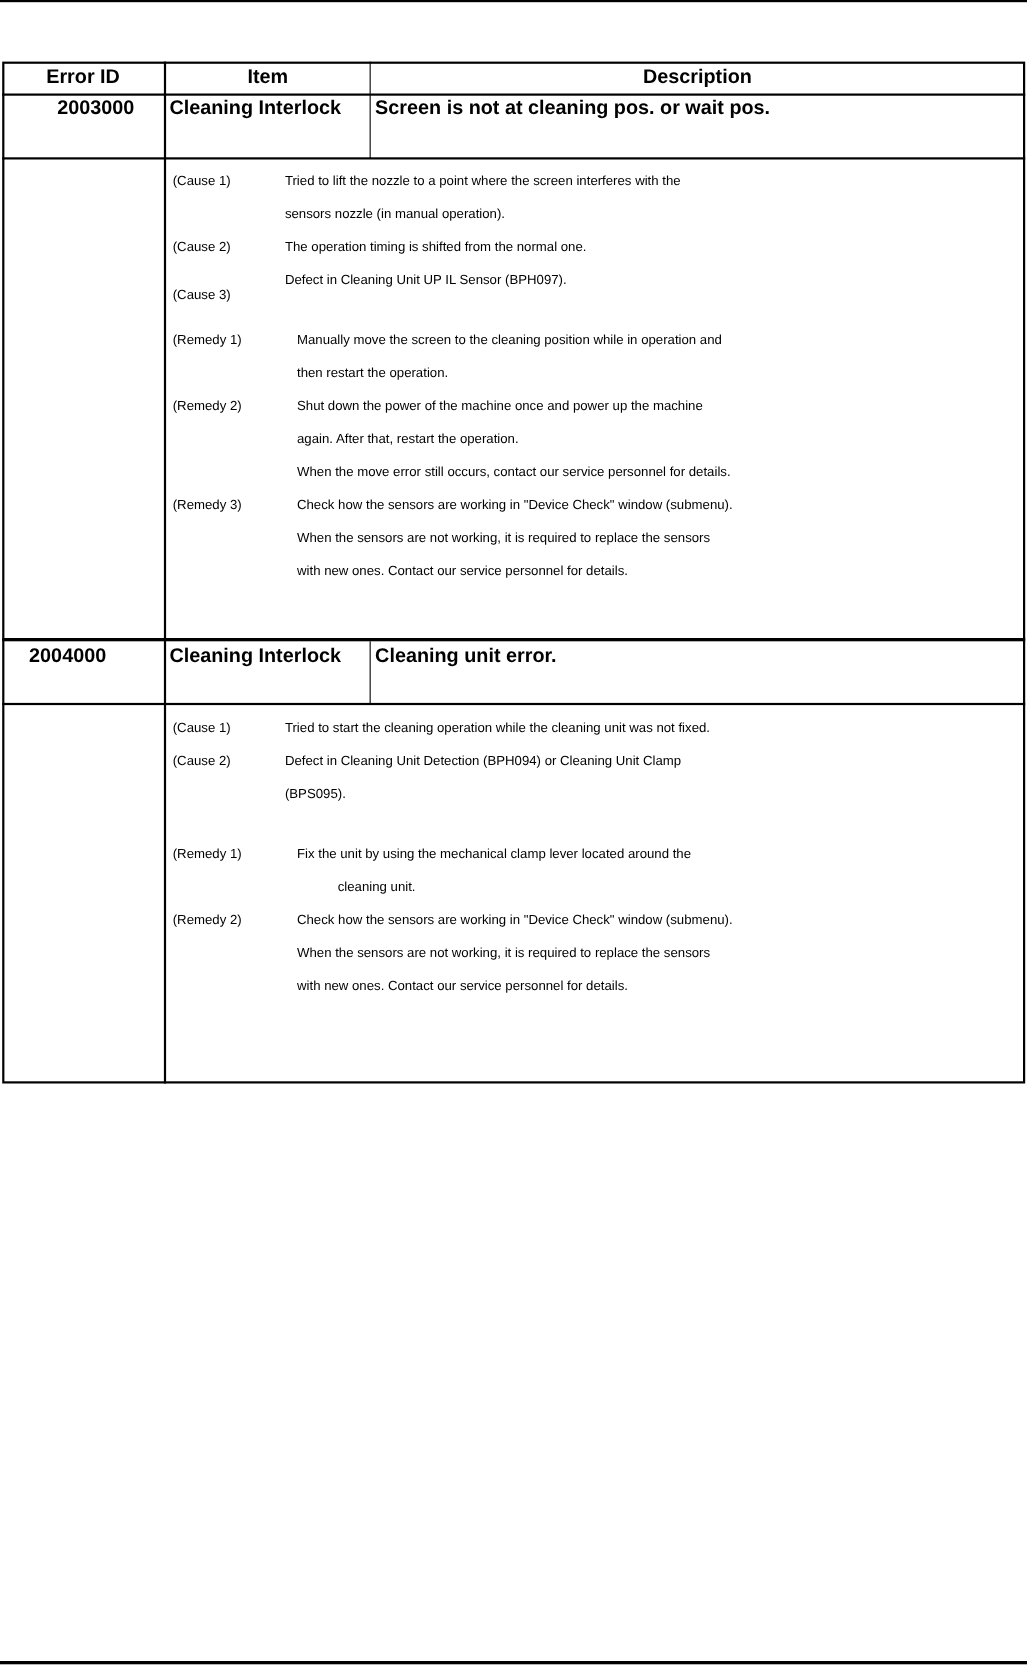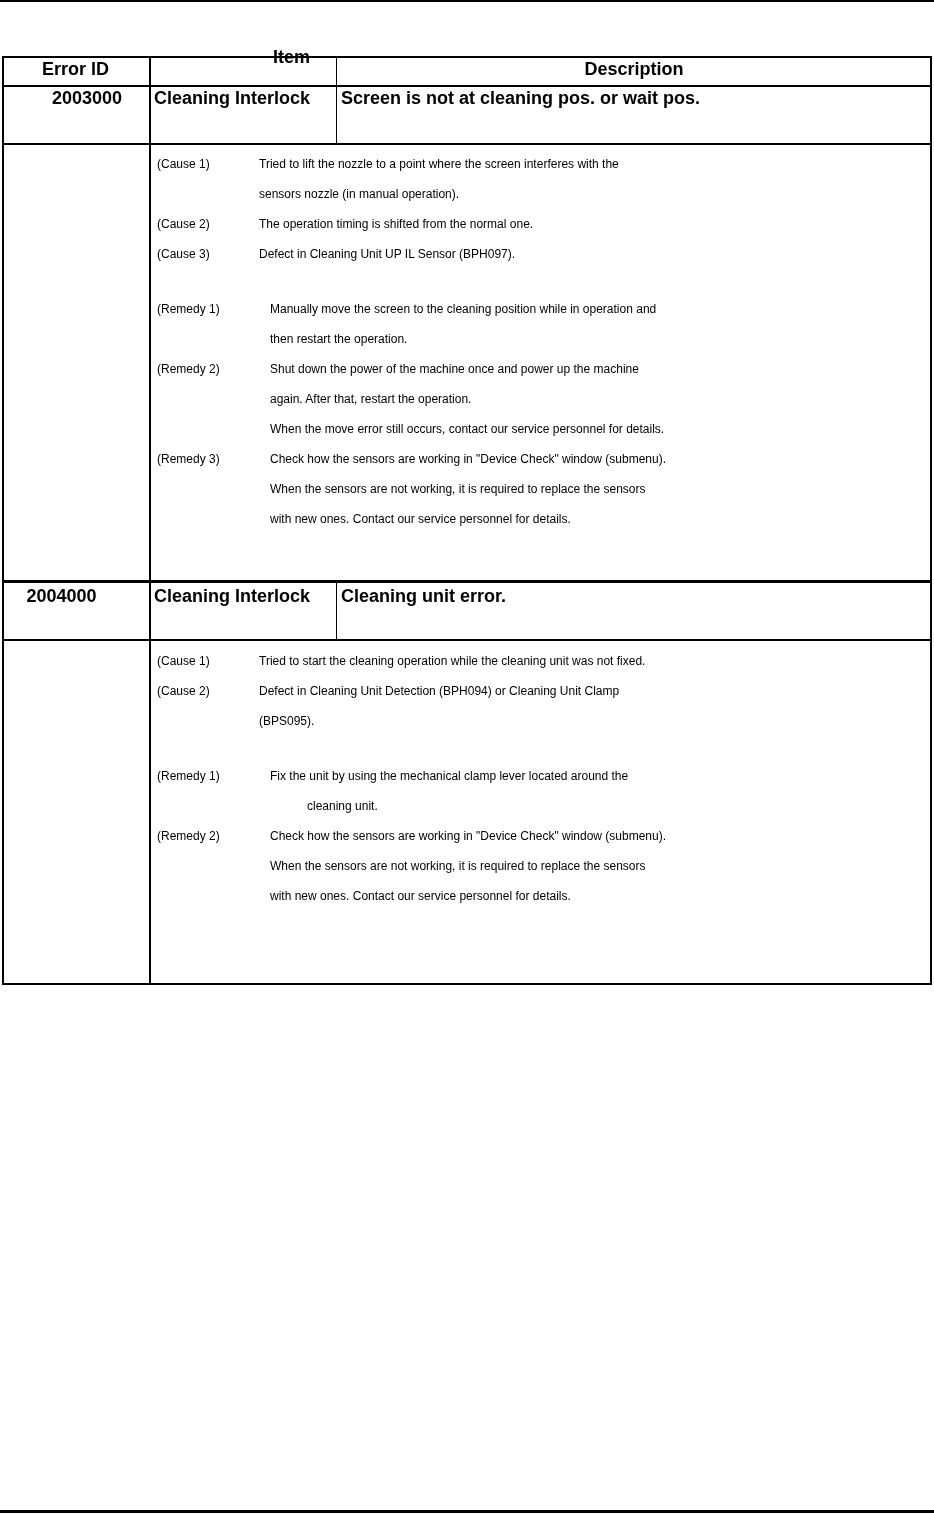--- a/index.html
+++ b/index.html
@@ -31,34 +31,34 @@
   <div class="box" style="left:2px;top:143px;width:930px;height:2px;background:#000;"></div>
 
   <div class="box" style="left:2px;top:580px;width:930px;height:3px;background:#000;"></div>
 
   <div class="box" style="left:336px;top:583px;width:1px;height:57px;background:#000;"></div>
 
   <div class="box" style="left:2px;top:639px;width:930px;height:2px;background:#000;"></div>
 </div>
 
 <div class="cell hdr" style="left:4px;top:59px;width:143px;">Error ID</div>
-<div class="cell hdr" style="left:151px;top:47px;width:185px;margin-left:48px;">Item</div>
+<div class="cell hdr" style="left:151px;top:59px;width:185px;">Item</div>
 <div class="cell hdr" style="left:337px;top:59px;width:594px;">Description</div>
 
 <div class="cell bold" style="left:4px;top:88px;width:166px;text-align:center;">2003000</div>
 <div class="cell bold" style="left:154px;top:88px;white-space:nowrap;">Cleaning Interlock</div>
 <div class="cell bold" style="left:341px;top:88px;white-space:nowrap;">Screen is not at cleaning pos. or wait pos.</div>
 
 <div>
   <div class="line" style="left:157px;top:149px;">(Cause 1)</div>
   <div class="line" style="left:259px;top:149px;">Tried to lift the nozzle to a point where the screen interferes with the</div>
   <div class="line" style="left:259px;top:179px;">sensors nozzle (in manual operation).</div>
   <div class="line" style="left:157px;top:209px;">(Cause 2)</div>
   <div class="line" style="left:259px;top:209px;">The operation timing is shifted from the normal one.</div>
-  <div class="line" style="left:157px;top:239px;">(Cause 3)</div>
+  <div class="line" style="left:157px;top:253px;">(Cause 3)</div>
   <div class="line" style="left:259px;top:239px;">Defect in Cleaning Unit UP IL Sensor (BPH097).</div>
 
   <div class="line" style="left:157px;top:294px;">(Remedy 1)</div>
   <div class="line" style="left:270px;top:294px;text-align:right;">Manually move the screen to the cleaning position while in operation and</div>
   <div class="line" style="left:270px;top:324px;">then restart the operation.</div>
   <div class="line" style="left:157px;top:354px;">(Remedy 2)</div>
   <div class="line" style="left:270px;top:354px;">Shut down the power of the machine once and power up the machine</div>
   <div class="line" style="left:270px;top:384px;">again. After that, restart the operation.</div>
   <div class="line" style="left:270px;top:414px;">When the move error still occurs, contact our service personnel for details.</div>
   <div class="line" style="left:157px;top:444px;">(Remedy 3)</div>

